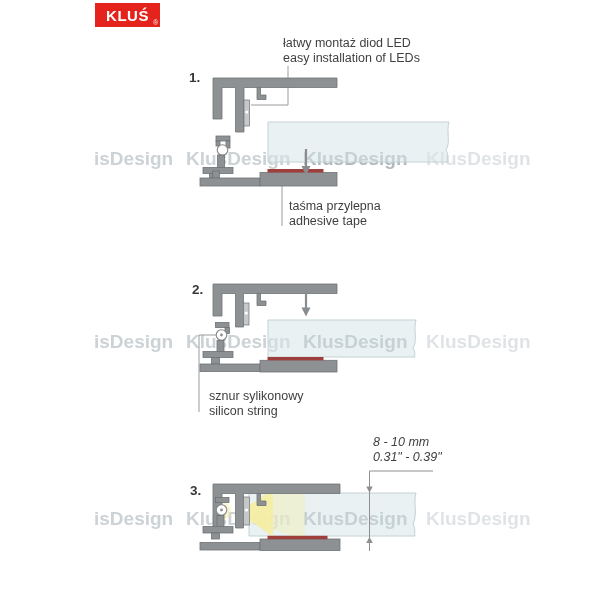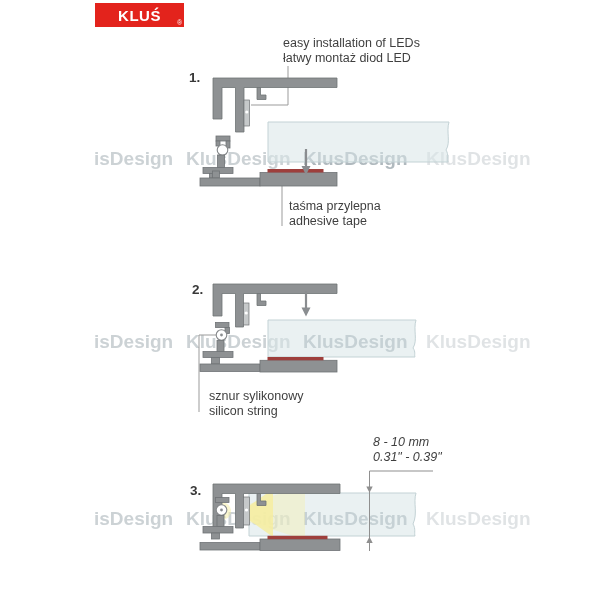--- a/index.html
+++ b/index.html
@@ -1,19 +1,19 @@
 <!DOCTYPE html>
 <html style="--logo-red: #e3231c; --profile-gray: #8e9193; --profile-edge: #6f7375; --plate-gray: #c6c9ca; --glass-blue: #d9e6e8; --glass-edge: #c3d2d5; --tape-red: #9e3f3c; --glow-yellow: #f6eda0; --leader-gray: #9b9b9b; --arrow-gray: #8a8d90; --text-dark: #3f3f3f; --watermark-gray: #9aa6ac;"><head>
 <meta charset="utf-8">
 <style>
   html,body{margin:0;padding:0;background:#fff;}
   .canvas{position:relative;width:600px;height:600px;background:#fff;overflow:hidden;
           font-family:"Liberation Sans",sans-serif;}
   
-  .logo{position:absolute;left:95px;top:3px;width:89px;height:24px;
+  .logo{position:absolute;left:95px;top:3px;width:65px;height:24px;
         background:var(--logo-red,#e3231c);display:flex;align-items:center;justify-content:center;}
   .logo-text{color:#fff;font-weight:bold;font-size:15px;letter-spacing:.5px;line-height:1;}
   .logo-reg{position:absolute;right:2px;bottom:1px;color:#fff;font-size:6.5px;line-height:1;}
   
   .wm-row{position:absolute;left:0;width:600px;height:26px;
           font-weight:bold;font-size:19px;line-height:26px;
           color:var(--watermark-gray,#9aa6ac);pointer-events:none;}
   .wm-row span{position:absolute;top:0;white-space:nowrap;}
   .wm-normal{opacity:.5;}
   .wm-strong{opacity:.78;}
@@ -151,22 +151,22 @@
   <div class="logo">
     <span class="logo-text">KLUŚ</span>
     <span class="logo-reg">®</span>
   </div>
 
   <div class="step-label" style="left:189px;top:71px">1.</div>
   <div class="step-label" style="left:192px;top:283px">2.</div>
   <div class="step-label" style="left:190px;top:484px">3.</div>
 
   <div class="note note-led">
+    <div>łatwy montaż diod LED</div>
     <div>easy installation of LEDs</div>
-    <div>łatwy montaż diod LED</div>
   </div>
   <div class="note note-tape">
     <div>taśma przylepna</div>
     <div>adhesive tape</div>
   </div>
   <div class="note note-string">
     <div>sznur sylikonowy</div>
     <div>silicon string</div>
   </div>
   <div class="note note-dim">

